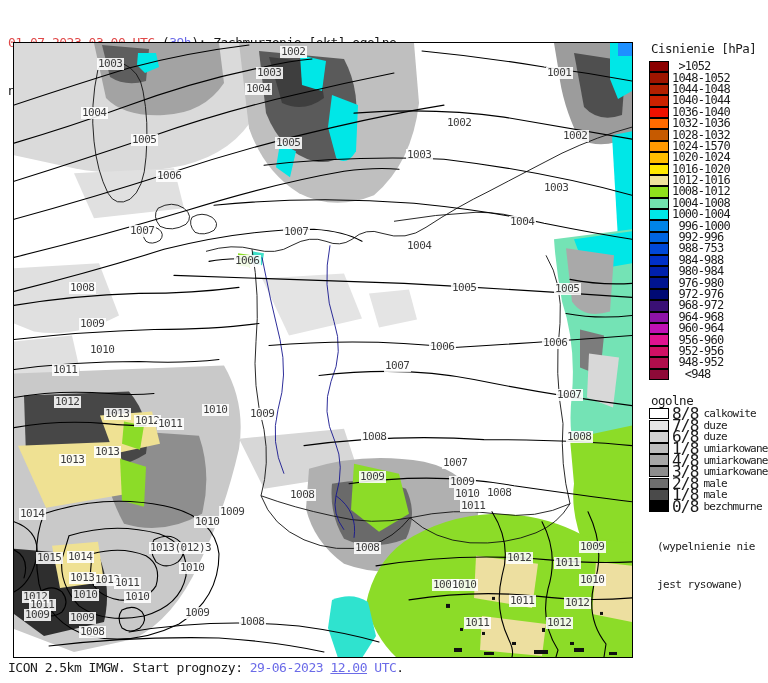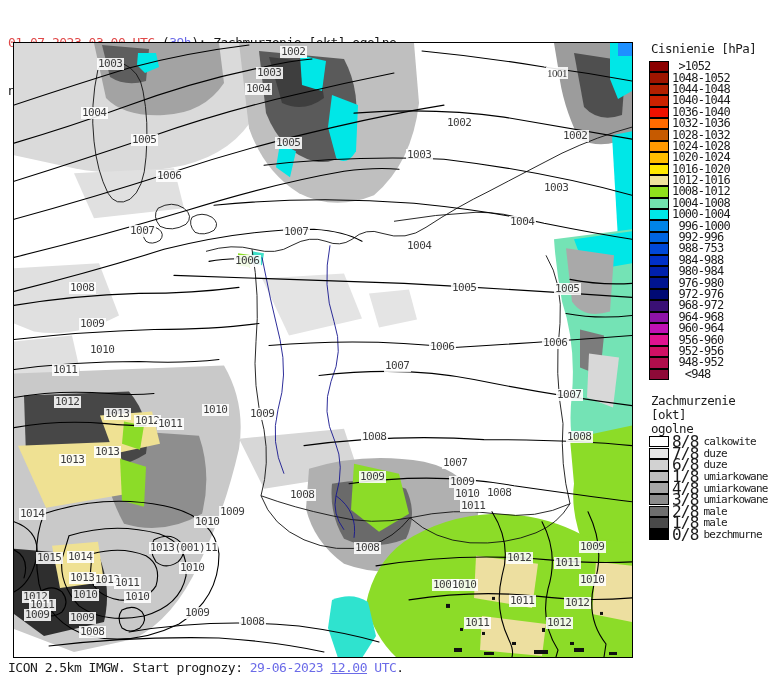--- a/index.html
+++ b/index.html
@@ -177,21 +177,21 @@
       <span class="ilab" style="left: 83px; top: 15px;">1003</span>
       <span class="ilab" style="left: 266px; top: 3px;">1002</span>
       <span class="ilab" style="left: 242px; top: 24px;">1003</span>
       <span class="ilab" style="left: 231px; top: 40px;">1004</span>
       <span class="ilab" style="left: 67px; top: 64px;">1004</span>
       <span class="ilab" style="left: 117px; top: 91px;">1005</span>
       <span class="ilab" style="left: 261px; top: 94px;">1005</span>
       <span class="ilab" style="left: 142px; top: 127px;">1006</span>
       <span class="ilab" style="left: 115px; top: 182px;">1007</span>
       <span class="ilab" style="left: 269px; top: 183px;">1007</span>
-      <span class="ilab" style="left: 532px; top: 24px; font-family: Liberation Serif, serif;">1001</span>
+      <span class="ilab" style="left: 532px; top: 24px;">1001</span>
       <span class="ilab" style="left: 432px; top: 74px;">1002</span>
       <span class="ilab" style="left: 548px; top: 87px;">1002</span>
       <span class="ilab" style="left: 392px; top: 106px;">1003</span>
       <span class="ilab" style="left: 529px; top: 139px;">1003</span>
       <span class="ilab" style="left: 495px; top: 173px;">1004</span>
       <span class="ilab" style="left: 220px; top: 212px;">1006</span>
       <span class="ilab" style="left: 55px; top: 239px;">1008</span>
       <span class="ilab" style="left: 65px; top: 275px;">1009</span>
       <span class="ilab" style="left: 75px; top: 301px;">1010</span>
       <span class="ilab" style="left: 38px; top: 321px;">1011</span>
@@ -209,21 +209,21 @@
       <span class="ilab" style="left: 370px; top: 317px;">1007</span>
       <span class="ilab" style="left: 542px; top: 346px;">1007</span>
       <span class="ilab" style="left: 347px; top: 388px;">1008</span>
       <span class="ilab" style="left: 552px; top: 388px;">1008</span>
       <span class="ilab" style="left: 275px; top: 446px;">1008</span>
       <span class="ilab" style="left: 205px; top: 463px;">1009</span>
       <span class="ilab" style="left: 180px; top: 473px;">1010</span>
       <span class="ilab" style="left: 45px; top: 411px;">1013</span>
       <span class="ilab" style="left: 80px; top: 403px;">1013</span>
       <span class="ilab" style="left: 5px; top: 465px;">1014</span>
-      <span class="ilab" style="left: 135px; top: 499px;">1013(001)11</span>
+      <span class="ilab" style="left: 135px; top: 499px;">1013(012)3</span>
       <span class="ilab" style="left: 22px; top: 509px;">1015</span>
       <span class="ilab" style="left: 53px; top: 508px;">1014</span>
       <span class="ilab" style="left: 165px; top: 519px;">1010</span>
       <span class="ilab" style="left: 55px; top: 529px;">1013</span>
       <span class="ilab" style="left: 80px; top: 531px;">1012</span>
       <span class="ilab" style="left: 100px; top: 534px;">1011</span>
       <span class="ilab" style="left: 8px; top: 548px;">1012</span>
       <span class="ilab" style="left: 58px; top: 546px;">1010</span>
       <span class="ilab" style="left: 110px; top: 548px;">1010</span>
       <span class="ilab" style="left: 15px; top: 556px;">1011</span>
@@ -278,21 +278,21 @@
       <div class="prow">
         <span class="sw" style="background: rgb(255, 106, 0);"></span>
         <span class="plab">1032-1036</span>
       </div>
       <div class="prow">
         <span class="sw" style="background: rgb(198, 90, 0);"></span>
         <span class="plab">1028-1032</span>
       </div>
       <div class="prow">
         <span class="sw" style="background: rgb(255, 153, 0);"></span>
-        <span class="plab">1024-1028</span>
+        <span class="plab">1024-1570</span>
       </div>
       <div class="prow">
         <span class="sw" style="background: rgb(255, 190, 0);"></span>
         <span class="plab">1020-1024</span>
       </div>
       <div class="prow">
         <span class="sw" style="background: rgb(255, 233, 0);"></span>
         <span class="plab">1016-1020</span>
       </div>
       <div class="prow">
@@ -363,21 +363,20 @@
         <span class="sw" style="background: rgb(176, 14, 76);"></span>
         <span class="plab"> 948-952</span>
       </div>
       <div class="prow">
         <span class="sw" style="background: rgb(142, 10, 56);"></span>
         <span class="plab">  &lt;948</span>
       </div>
     </div>
 
   <div class="cloud">
-    <div class="ctitle">Zachmurzenie [okt]</div>
     <div class="ctitle">ogolne</div>
     <div>
         <div class="crow">
           <span class="sw" style="background: rgb(255, 255, 255);"></span>
           <span class="cfrac">8/8</span>
           <span class="cword">calkowite</span>
         </div>
         <div class="crow">
           <span class="sw" style="background: rgb(230, 230, 230);"></span>
           <span class="cfrac">7/8</span>
@@ -412,16 +411,20 @@
           <span class="sw" style="background: rgb(74, 74, 74);"></span>
           <span class="cfrac">1/8</span>
           <span class="cword">male</span>
         </div>
         <div class="crow">
           <span class="sw" style="background: rgb(0, 0, 0);"></span>
           <span class="cfrac">0/8</span>
           <span class="cword">bezchmurne</span>
         </div>
       </div>
+    <div class="cnote">
+      <div>(wypelnienie nie</div>
+      <div>jest rysowane)</div>
+    </div>
   </div>
 </div>
 
 <div class="ftr"><span class="seg" style="color: rgb(26, 26, 26);">ICON 2.5km IMGW. Start prognozy: </span><span class="seg" style="color: rgb(107, 107, 232);">29-06-2023 </span><span class="seg u" style="color: rgb(107, 107, 232);">12.00</span><span class="seg" style="color: rgb(107, 107, 232);"> UTC</span><span class="seg" style="color: rgb(26, 26, 26);">.</span></div>
 
 </body></html>

